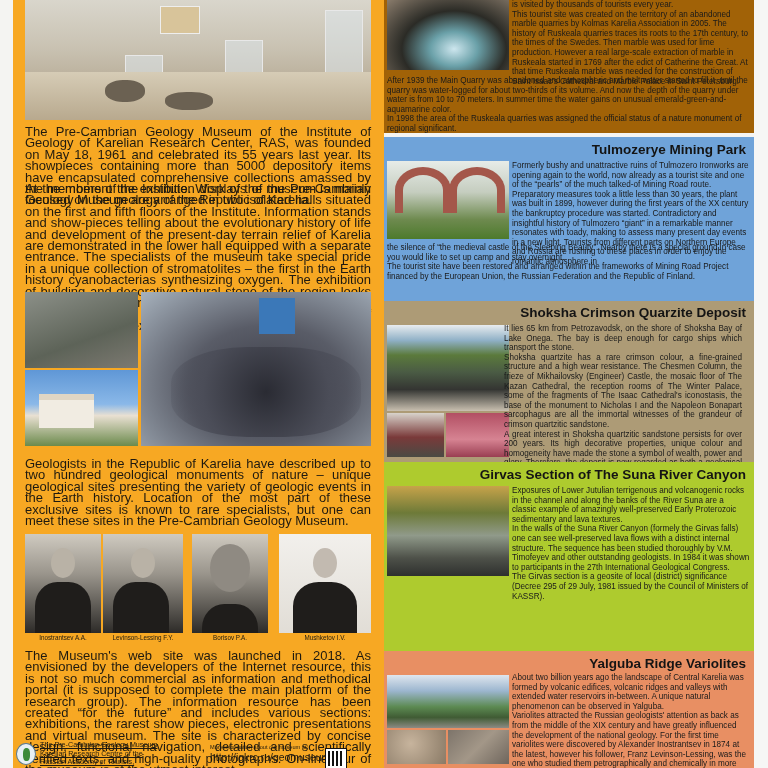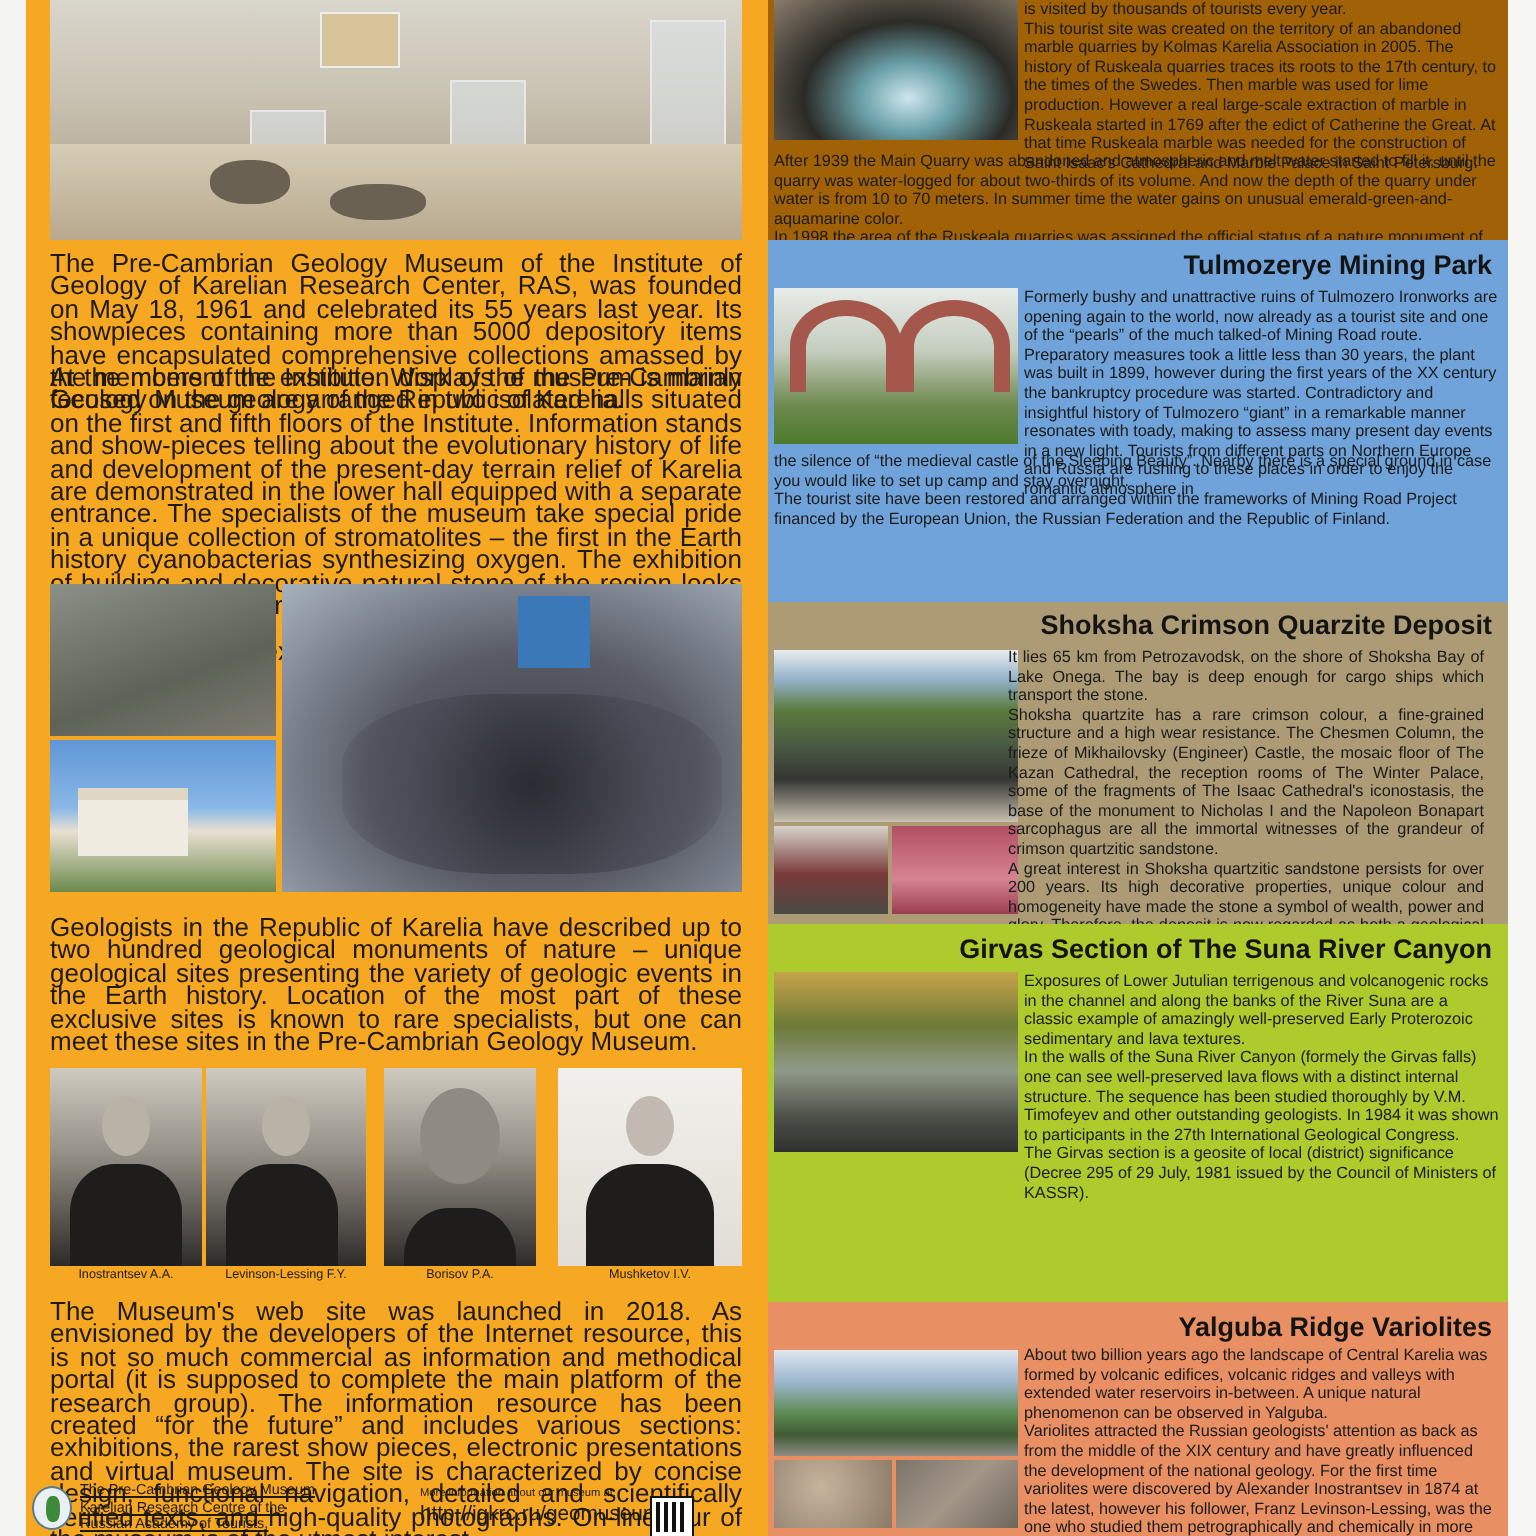--- a/index.html
+++ b/index.html
@@ -37,21 +37,21 @@
   .footer-logo { position: absolute; left: 16px; top: 743px; width: 20px; height: 22px; border-radius: 50%; background: #e8f0f4; border: 1px solid #5a7a90; }
   .footer-logo::after { content: ""; position: absolute; left: 6px; top: 4px; width: 7px; height: 13px; background: #3c8a3a; border-radius: 40%; }
   .footer-org { position: absolute; left: 40px; top: 741px; font-size: 7.2px; line-height: 8.6px; color: #1f1a10; text-decoration: underline; }
   .footer-more { position: absolute; left: 210px; top: 744px; font-size: 5.6px; color: #1f1a10; }
   .footer-url { position: absolute; left: 210px; top: 752px; font-size: 10.4px; color: #1f1a10; }
   .qr { position: absolute; left: 326px; top: 749px; width: 20px; height: 19px; background:
       repeating-linear-gradient(90deg,#111 0 2px,#fff 2px 4px), #fff; border: 2px solid #fff; outline: 1px solid #111; }
 
   .panel { position: absolute; left: 0; width: 370px; }
   .panel-ruskeala { top: 0; height: 133px; background: #a16207; }
-  .panel-tulmozerye { top: 120px; height: 188px; background: #6fa3d9; }
+  .panel-tulmozerye { top: 137px; height: 188px; background: #6fa3d9; }
   .panel-shoksha { top: 301px; height: 161px; background: #ad9b76; }
   .panel-girvas { top: 462px; height: 197px; background: #aecb2e; }
   .panel-yalguba { top: 651px; height: 181px; background: #e88f63; }
 
   .panel-title { position: absolute; right: 8px; font-size: 13.5px; font-weight: bold; color: #141414; }
   .ptext { position: absolute; font-size: 8.15px; line-height: 9.6px; color: #1a1a1a; }
   .ptext.just { text-align: justify; }
 
   .img-ruskeala { left: 3px; top: 0; width: 122px; height: 70px; background: radial-gradient(ellipse at 55% 70%, #cde6ee 0%, #6aa0a8 25%, #2b2b26 55%, #8a7c6c 100%); }
   .img-tulmozerye { left: 3px; top: 24px; width: 122px; height: 78px; background: linear-gradient(180deg,#e7ece8 0%,#c5cdbf 40%,#6e8a4f 75%,#4d7a2c 100%); }

